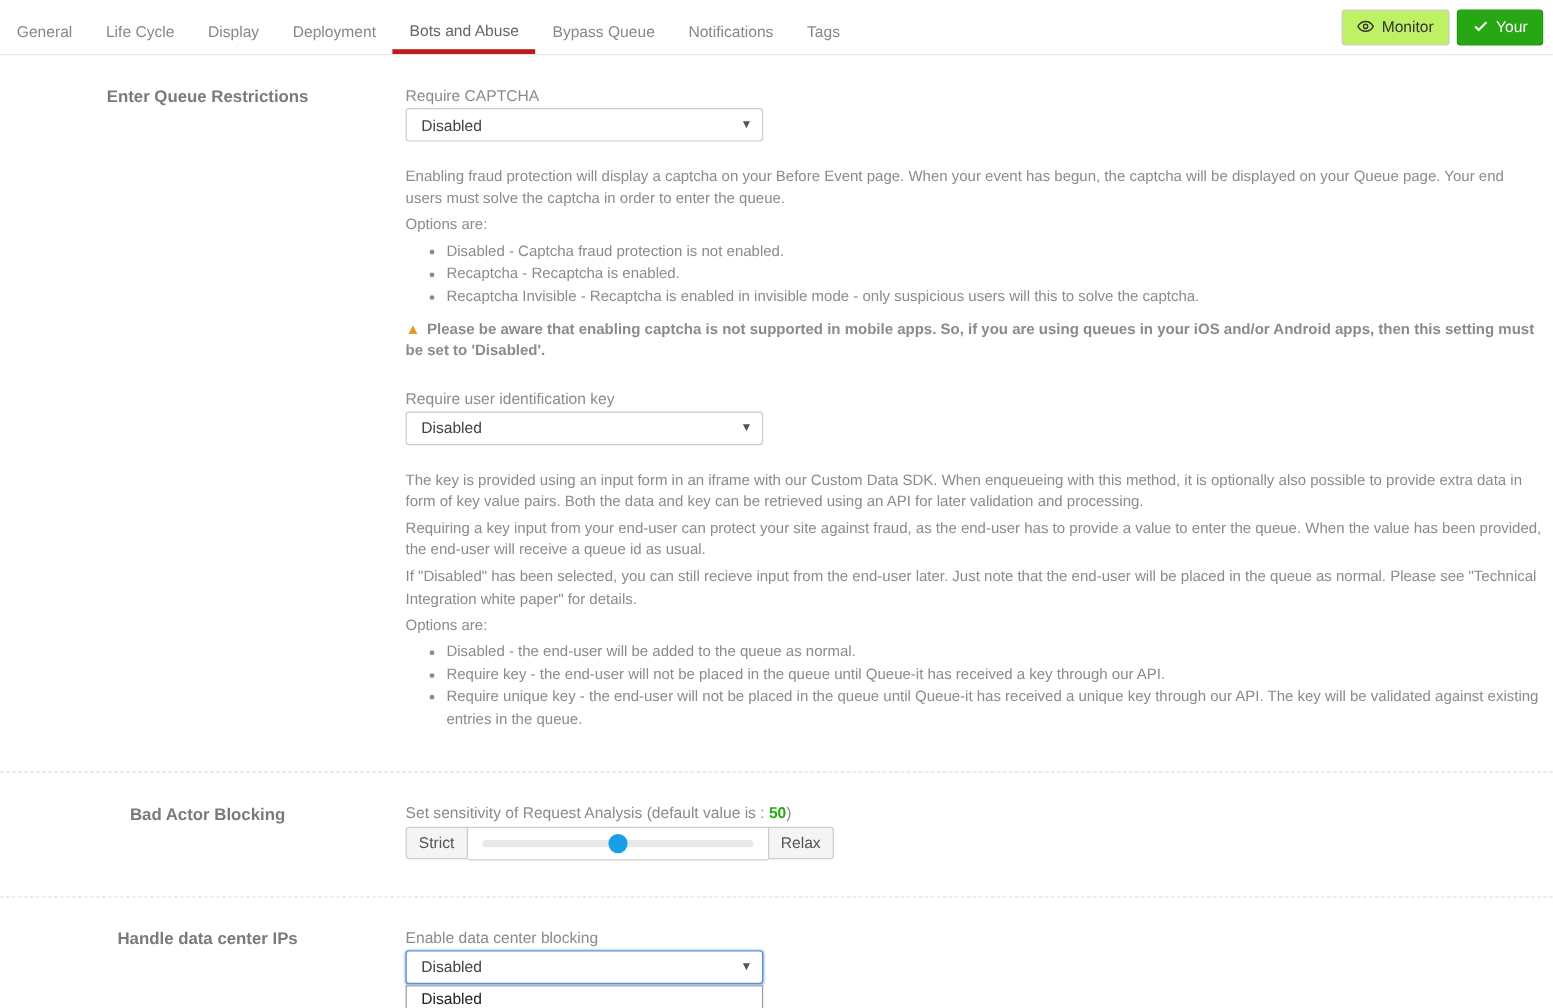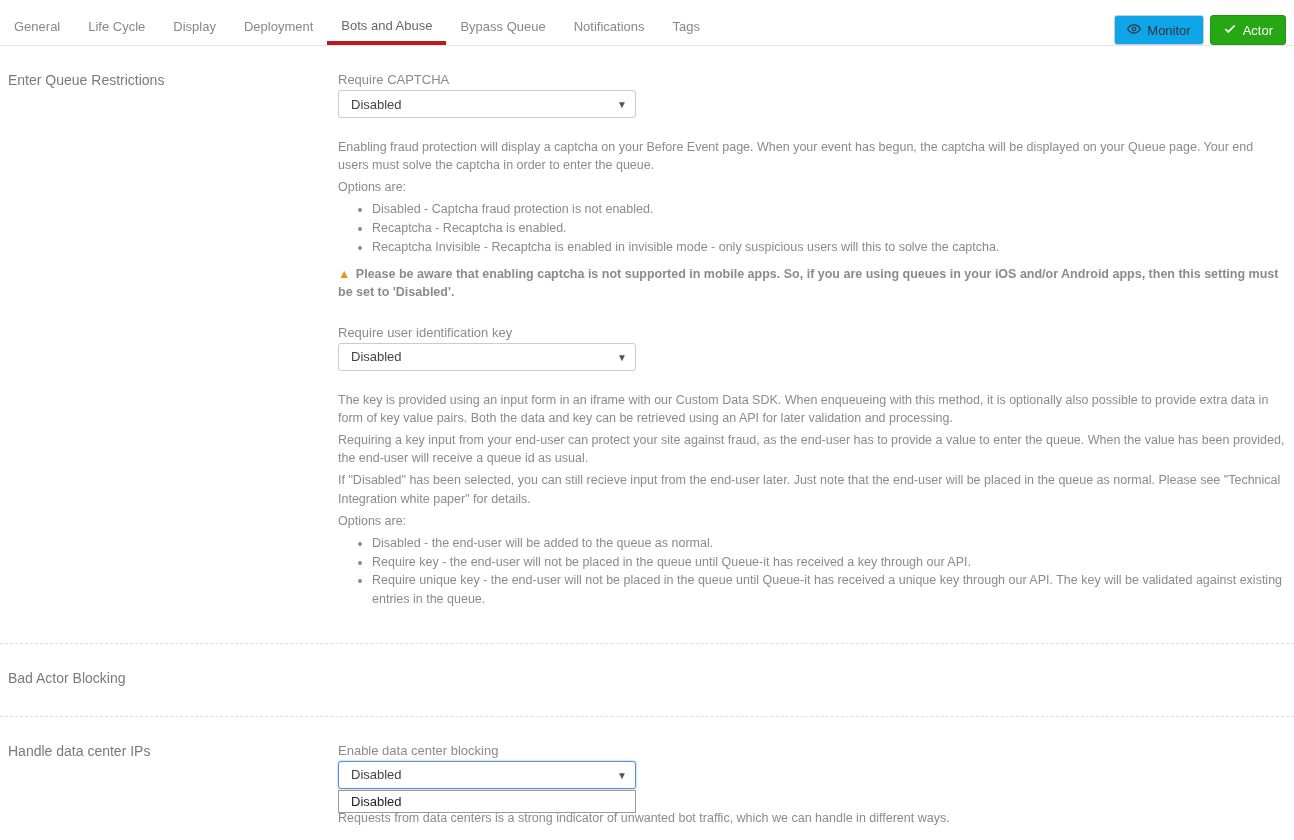--- a/index.html
+++ b/index.html
@@ -6,21 +6,21 @@
   body {
     font-family: "Segoe UI", Arial, Helvetica, sans-serif;
     font-size: 13px;
     color: #444;
     background: #fff;
     width: 1294px;
   }
   
   .topbar {
     display: flex;
-    align-items: flex-end;
+    align-items: center;
     justify-content: space-between;
     border-bottom: 1px solid #e4e4e4;
     padding-right: 8px;
     height: 46px;
   }
   .tabs {
     display: flex;
     align-items: flex-end;
     height: 100%;
   }
@@ -33,21 +33,21 @@
     position: relative;
   }
   .tab.active {
     color: #666;
     border-bottom: 4px solid #b91c1c;
     padding-bottom: 9px;
   }
   .actions { display: flex; gap: 6px; }
   .btn {
     border: 1px solid #ccc;
-    background: #0ea5e9;
+    background: #bef264;
     color: #333;
     border-radius: 3px;
     padding: 6px 12px;
     font-size: 13px;
     display: inline-flex;
     align-items: center;
     gap: 6px;
     cursor: pointer;
     line-height: 1;
   }
@@ -56,23 +56,24 @@
   
   .section {
     display: flex;
     padding: 26px 8px 30px 8px;
     border-bottom: 1px dashed #ddd;
   }
   .section:last-child { border-bottom: none; }
   .sec-left {
     flex: 0 0 330px;
     color: #7a7a7a;
-    font-weight: 400;
+    font-weight: 700;
     font-size: 14px;
     padding-top: 0;
+    text-align: center;
   }
   .sec-right { flex: 1; color: #8b8b8b; font-size: 12.5px; }
   .sec-right p { margin-bottom: 4px; line-height: 1.45; }
   .field-label { color: #8b8b8b; font-size: 13px; margin: 0 0 3px; display: block; }
   .select {
     width: 298px;
     height: 28px;
     border: 1px solid #ccc;
     border-radius: 3px;
     background: #fff;
@@ -186,21 +187,21 @@
           </svg>
       </span>
       <span>Monitor</span>
     </button>
     <button class="btn green">
       <span>
         <svg width="14" height="14" viewBox="0 0 24 24" fill="none" stroke="#fff" stroke-width="3">
             <polyline points="20 6 9 17 4 12"></polyline>
           </svg>
       </span>
-      <span>Actor</span>
+      <span>Your</span>
     </button>
   </div>
 </div>
 
 <div class="section">
   <div class="sec-left">Enter Queue Restrictions</div>
   <div class="sec-right">
     <span class="field-label">Require CAPTCHA</span>
     <div class="select">
       <span>Disabled</span>
@@ -233,20 +234,34 @@
     <ul class="help">
       <li>Disabled - the end-user will be added to the queue as normal.</li>
       <li>Require key - the end-user will not be placed in the queue until Queue-it has received a key through our API.</li>
       <li>Require unique key - the end-user will not be placed in the queue until Queue-it has received a unique key through our API. The key will be validated against existing entries in the queue.</li>
     </ul>
   </div>
 </div>
 
 <div class="section">
   <div class="sec-left">Bad Actor Blocking</div>
+  <div class="sec-right">
+    <span class="field-label">
+      <span>Set sensitivity of Request Analysis (default value is : </span><span class="sens-val">50</span><span>)</span>
+    </span>
+    <div class="slider-wrap">
+      <button class="slider-btn left">Strict</button>
+      <div class="slider-track-box">
+        <div class="track">
+            <div class="thumb"></div>
+          </div>
+      </div>
+      <button class="slider-btn right">Relax</button>
+    </div>
+  </div>
 </div>
 
 <div class="section">
   <div class="sec-left">Handle data center IPs</div>
   <div class="sec-right">
     <span class="field-label">Enable data center blocking</span>
     <div class="dd-wrap">
       <div class="select focused">
         <span>Disabled</span>
         <span class="caret">▼</span>

